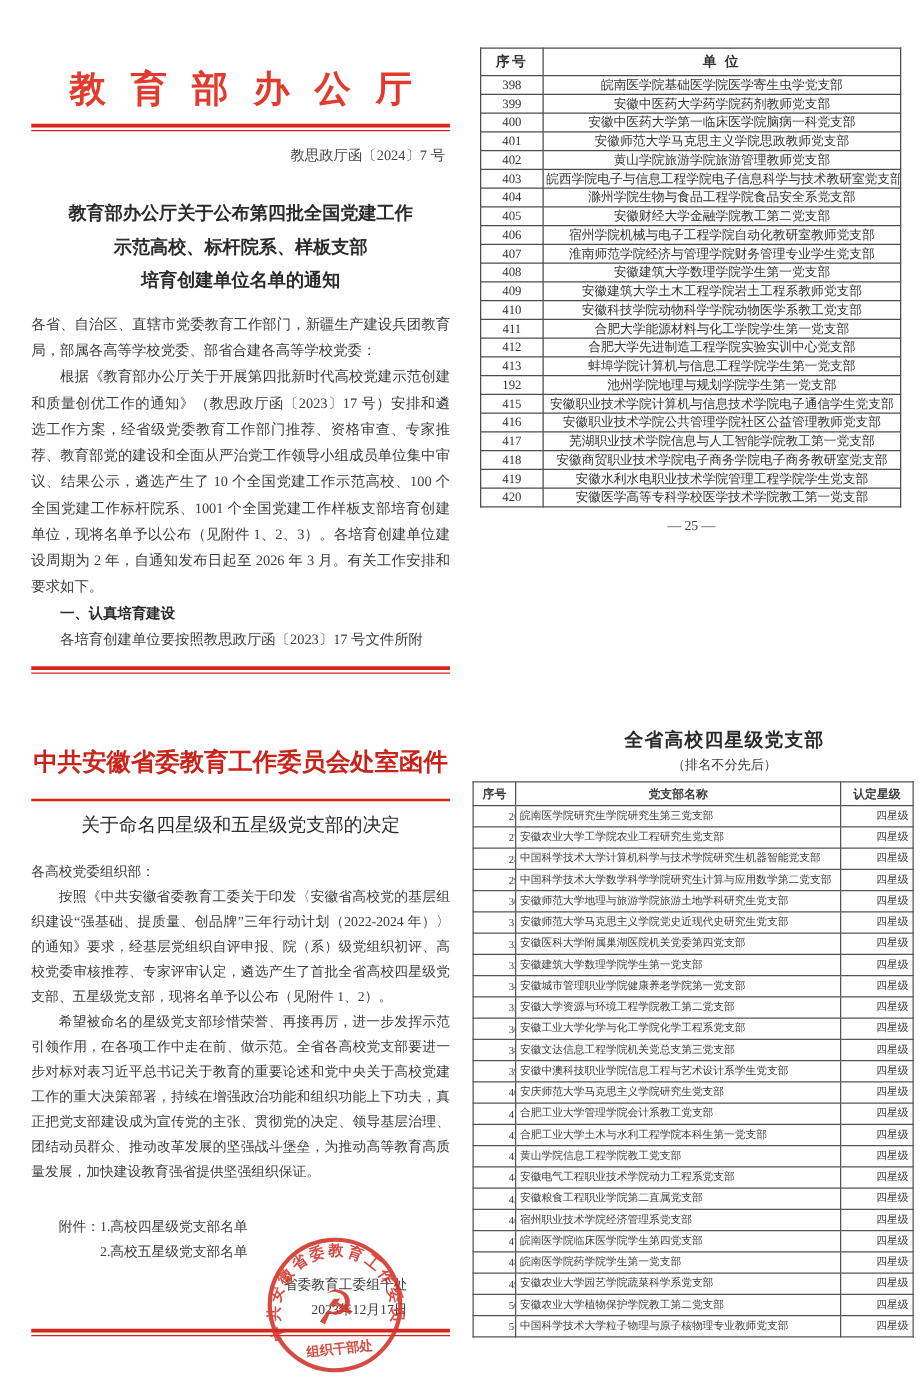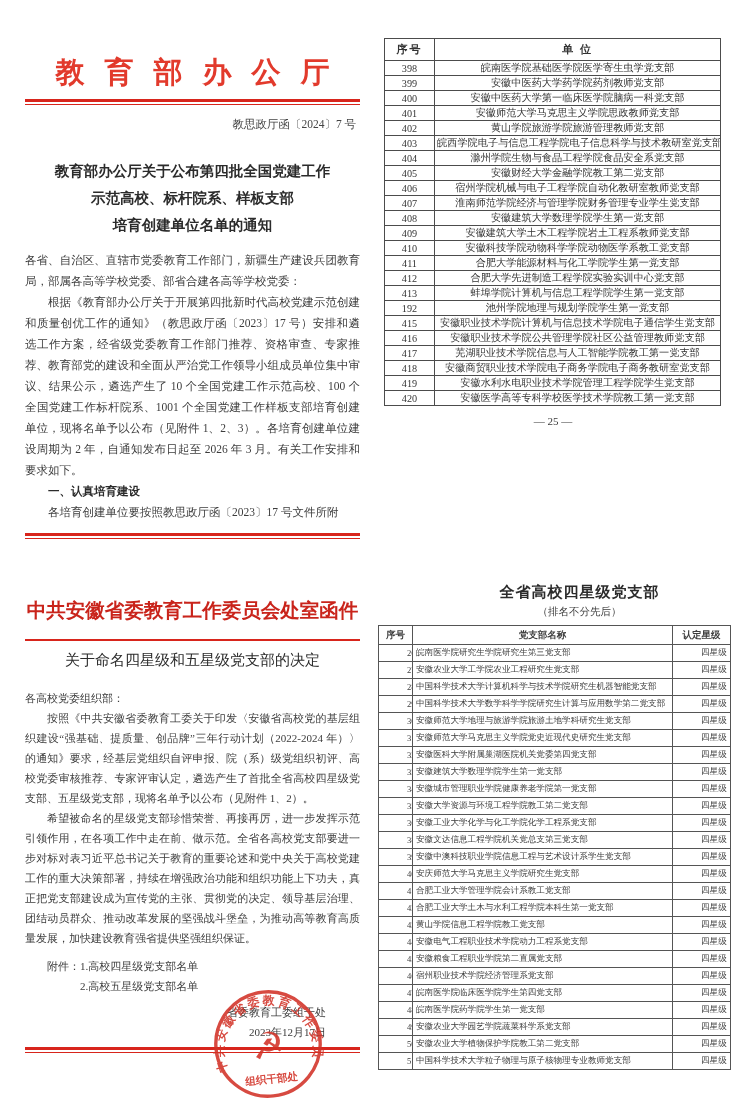--- a/index.html
+++ b/index.html
@@ -39,21 +39,21 @@
   .q3 { left:25px; top:585px; width:335px; }
   .ah-head {
     margin-top:10px; text-align:center; white-space:nowrap;
     font-size:19.5px; line-height:32px; font-weight:bold; color:#c9241b;
     font-family:"Liberation Serif","DejaVu Serif",serif;
   }
   .red-single { margin-top:12px; border-top:2px solid #d8251c; height:2px; }
   .ah-title { margin-top:10px; text-align:center; font-weight:normal; font-size:15px; color:#2b2b2b; }
   .q3 .body-wrap { margin-top:18px; }
   .q3 .body-p { font-size:11px; line-height:20px; }
-  .attach { margin-top:8px; display:flex; font-size:11px; line-height:20px; padding-left:2em; }
+  .attach { margin-top:24px; display:flex; font-size:11px; line-height:20px; padding-left:2em; }
   .attach .items div { white-space:nowrap; }
   .sign-block { margin-top:6px; text-align:right; padding-right:34px; font-size:11px; line-height:20px; position:relative; z-index:1; }
   .q3 .red-double.bottom { margin-top:5px; }
   .seal { position:absolute; left:186px; top:402px; width:114px; height:114px; z-index:2;
           opacity:0.88; transform:rotate(-6deg); pointer-events:none; }
 
   
   .q4 { left:378px; top:583px; width:403px; }
   .t2-title { text-align:center; font-weight:bold; font-size:15px; color:#2b2b2b; letter-spacing:1px; }
   .t2-sub { text-align:center; font-size:10.5px; margin-top:3px; color:#3c3c3c; }

